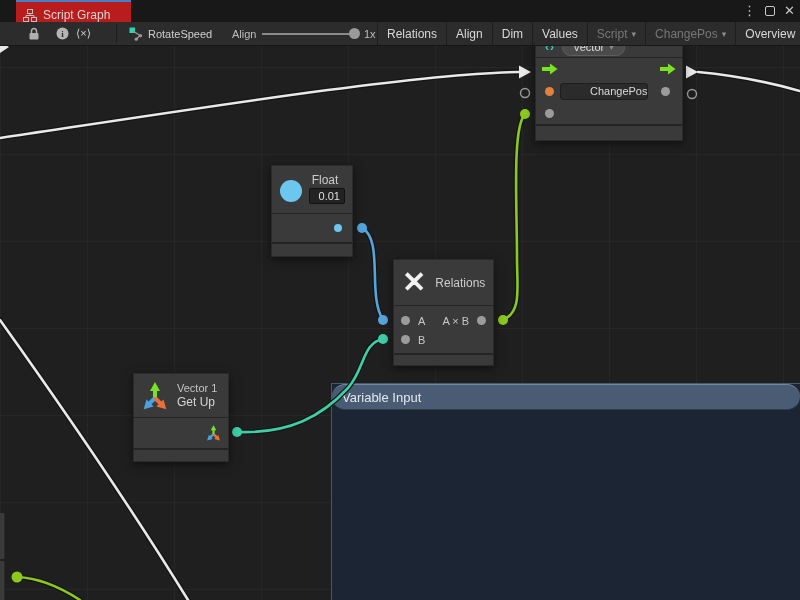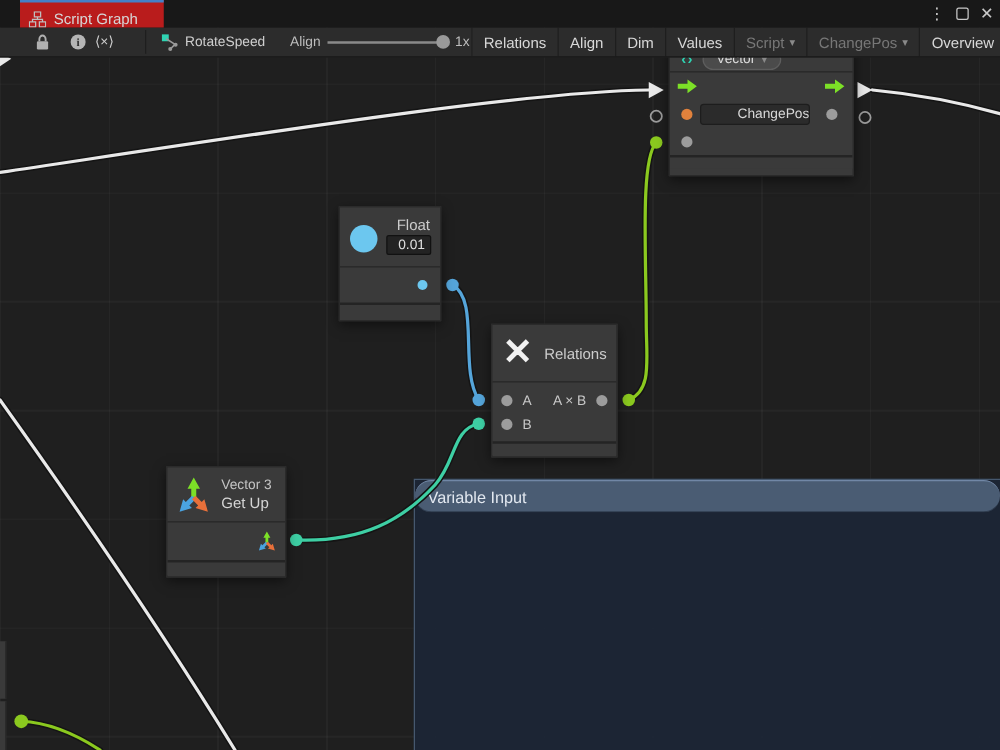--- a/index.html
+++ b/index.html
@@ -76,21 +76,21 @@
   .dropdown .dd-label { display:flex; align-items:center; padding:0 8px; font-size:11px; color:#d8d8d8; }
   .dropdown .dd-arrow { display:flex; align-items:center; justify-content:center; width:15px;
                         border-left:1px solid #1d1d1d; font-size:8px; color:#cfcfcf; }
   #node-graph .node-footer { height:11px; }
 
   
   #node-float { left:271px; top:165px; width:82px; height:92px; }
   #node-float .node-header { height:48px; position:relative; }
   #float-icon { position:absolute; left:8px; top:14px; width:22px; height:22px; border-radius:50%;
                 background:var(--float_blue,#6cc7ef); }
-  #float-label { position:absolute; right:8px; top:7px; width:38px; text-align:right; font-size:12px; }
+  #float-label { position:absolute; right:8px; top:7px; width:38px; text-align:center; font-size:12px; }
   #float-value { position:absolute; right:7px; top:22px; width:36px; height:16px; background:#232323;
                  border:1px solid #111; border-radius:2px; font-size:11px; color:#e0e0e0;
                  text-align:right; padding:1px 4px 0 0; }
   #node-float .node-body { height:28px; position:relative; }
   #node-float .dot-blue { position:absolute; left:62px; top:10px; }
   #node-float .node-footer { height:12px; }
 
   
   #node-multiply { left:393px; top:259px; width:101px; height:107px; }
   #node-multiply .node-header { height:46px; display:flex; align-items:center; }
@@ -242,21 +242,21 @@
   </div>
 
   <div class="node" id="node-vector3">
     <div class="node-header">
       <svg id="vector3-icon" width="30" height="32" viewBox="0 0 30 32">
         <path d="M15,2 L20,11 L17,11 L17,18 L13,18 L13,11 L10,11 Z" fill="var(--vector_up_green)"></path>
         <path d="M15,2 L20,11 L17,11 L17,18 L13,18 L13,11 L10,11 Z" transform="rotate(225,15,18)" fill="var(--vector_left_blue)"></path>
         <path d="M15,2 L20,11 L17,11 L17,18 L13,18 L13,11 L10,11 Z" transform="rotate(135,15,18)" fill="var(--vector_right_orange)"></path>
       </svg>
       <span id="vector3-labels">
-        <span id="vector3-type">Vector 3</span>
+        <span id="vector3-type">Vector 1</span>
         <span id="vector3-name">Get Up</span>
       </span>
     </div>
     <div class="node-body">
       <svg id="vector3-mini-icon" width="17" height="18" viewBox="0 0 30 32">
         <path d="M15,2 L20,11 L17,11 L17,18 L13,18 L13,11 L10,11 Z" fill="var(--vector_up_green)"></path>
         <path d="M15,2 L20,11 L17,11 L17,18 L13,18 L13,11 L10,11 Z" transform="rotate(225,15,18)" fill="var(--vector_left_blue)"></path>
         <path d="M15,2 L20,11 L17,11 L17,18 L13,18 L13,11 L10,11 Z" transform="rotate(135,15,18)" fill="var(--vector_right_orange)"></path>
       </svg>
     </div>

